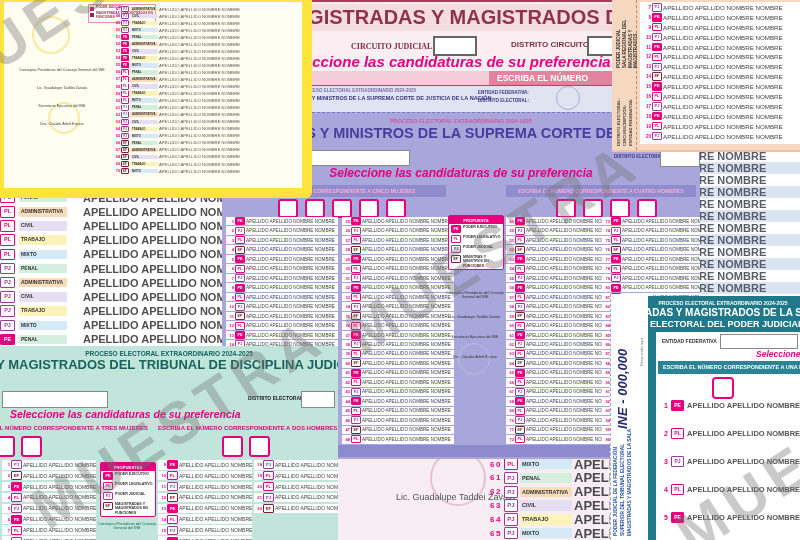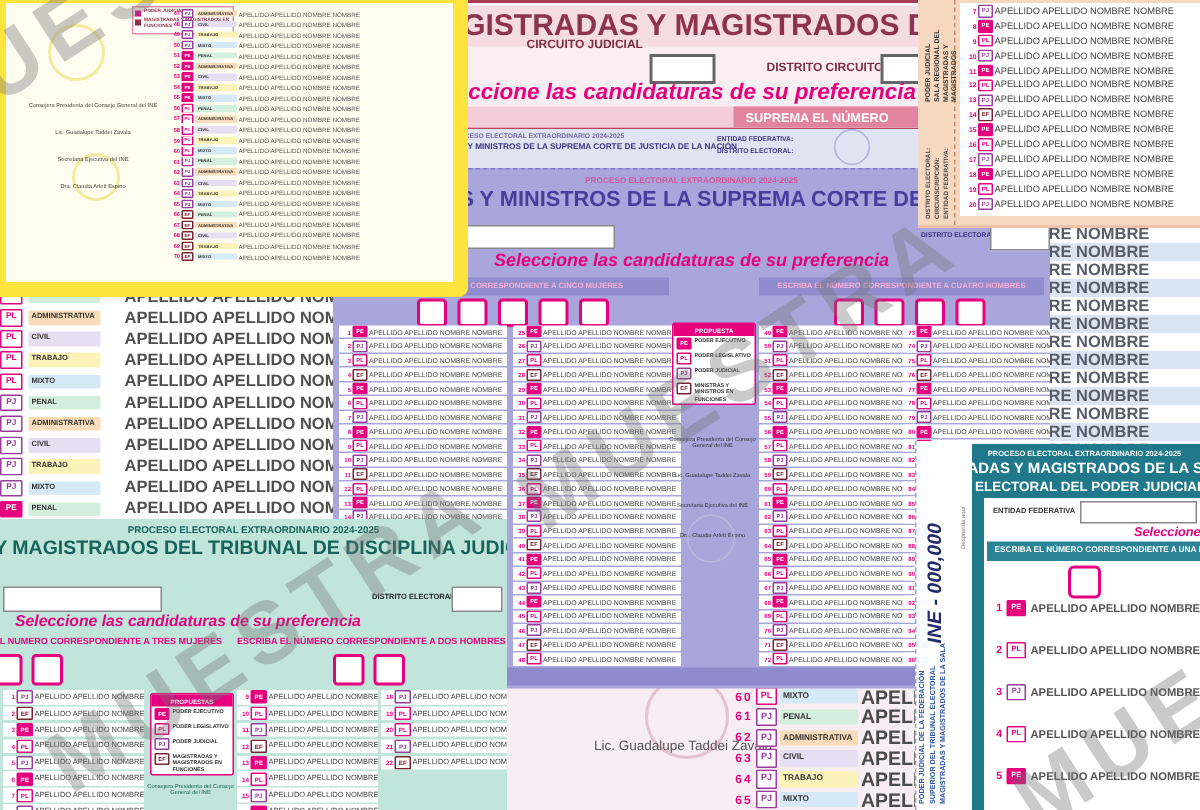--- a/index.html
+++ b/index.html
@@ -87,21 +87,21 @@
   #st .folio{position:absolute;left:4px;top:10px;height:125px;font-size:13px;font-weight:bold;font-style:italic;color:#232a6b;}
   #st .note{position:absolute;left:28px;top:12px;height:60px;font-size:4px;color:#7a7a7a;}
   #st .vset{position:absolute;left:2px;top:128px;height:114px;display:flex;gap:2px;}
   #st .vset div{font-size:4.8px;font-weight:bold;color:#2b55a5;}
 
   
   #cb{left:276px;top:-4px;width:338px;height:88px;z-index:10;background:#fbeef2;border:1.5px solid #b44560;overflow:hidden;}
   #cb .topstrip{position:absolute;left:0;top:0;width:100%;height:5px;background:#a83a55;}
   #cb .hdr{position:absolute;left:0;top:7px;width:100%;height:27px;background:#f5dbe2;}
   #cb .title{position:absolute;left:0;top:9px;width:100%;text-align:center;font-size:20px;font-weight:bold;color:#8d3350;white-space:nowrap;}
-  #cb .f1{position:absolute;left:74px;top:28px;font-size:8px;font-weight:bold;color:#7c2d42;}
+  #cb .f1{position:absolute;left:74px;top:45px;font-size:8px;font-weight:bold;color:#7c2d42;font-family:Liberation Serif, serif;}
   #cb .b1{position:absolute;left:156px;top:39px;width:40px;height:16px;background:#fff;border:2px solid #666;}
   #cb .f2{position:absolute;left:234px;top:43px;font-size:8px;font-weight:bold;color:#7c2d42;}
   #cb .b2{position:absolute;left:310px;top:39px;width:34px;height:16px;background:#fff;border:2px solid #666;}
   #cb .sel{position:absolute;left:0;top:56px;width:100%;text-align:center;font-size:15px;font-weight:bold;font-style:italic;color:#e6007e;white-space:nowrap;}
   #cb .band{position:absolute;left:0;top:74px;width:100%;height:14px;background:#f3cdd9;}
   #cb .bandbox{position:absolute;left:212px;top:74px;width:126px;height:14px;background:#e2849f;color:#fff;font-size:8.5px;font-weight:bold;line-height:14px;padding-left:8px;white-space:nowrap;}
 
   
   #yb{left:-6px;top:-8px;width:298px;height:186px;z-index:12;background:#fffdf0;border:10px solid #ffe33e;border-radius:6px;overflow:hidden;}
   #yb .legend{position:absolute;left:84px;top:2px;width:64px;background:#fff;border:1px solid #e890a8;padding:1px;}
@@ -862,21 +862,21 @@
   <div id="cb" class="abs">
     <div class="topstrip"></div>
     <div class="hdr"></div>
     <div class="title">MAGISTRADAS Y MAGISTRADOS DE CIRCUITO</div>
     <div class="f1">CIRCUITO JUDICIAL</div>
     <div class="b1"></div>
     <div class="f2">DISTRITO CIRCUITO</div>
     <div class="b2"></div>
     <div class="sel">Seleccione las candidaturas de su preferencia</div>
     <div class="band"></div>
-    <div class="bandbox">SUPREMA EL NÚMERO</div>
+    <div class="bandbox">ESCRIBA EL NÚMERO</div>
   </div>
 
   <div id="yb" class="abs">
     <div class="seal" style="left:28px;top:14px;width:34px;height:34px;border:2px solid #f6e9a0;"></div>
     <div class="seal" style="left:44px;top:100px;width:28px;height:28px;border:2px solid #f6e9a0;"></div>
     <div class="legend">
       <div class="li">
           <span class="sq" style="background:#e6007e;"></span>
           <span class="ll">PODER JUDICIAL</span>
         </div>

